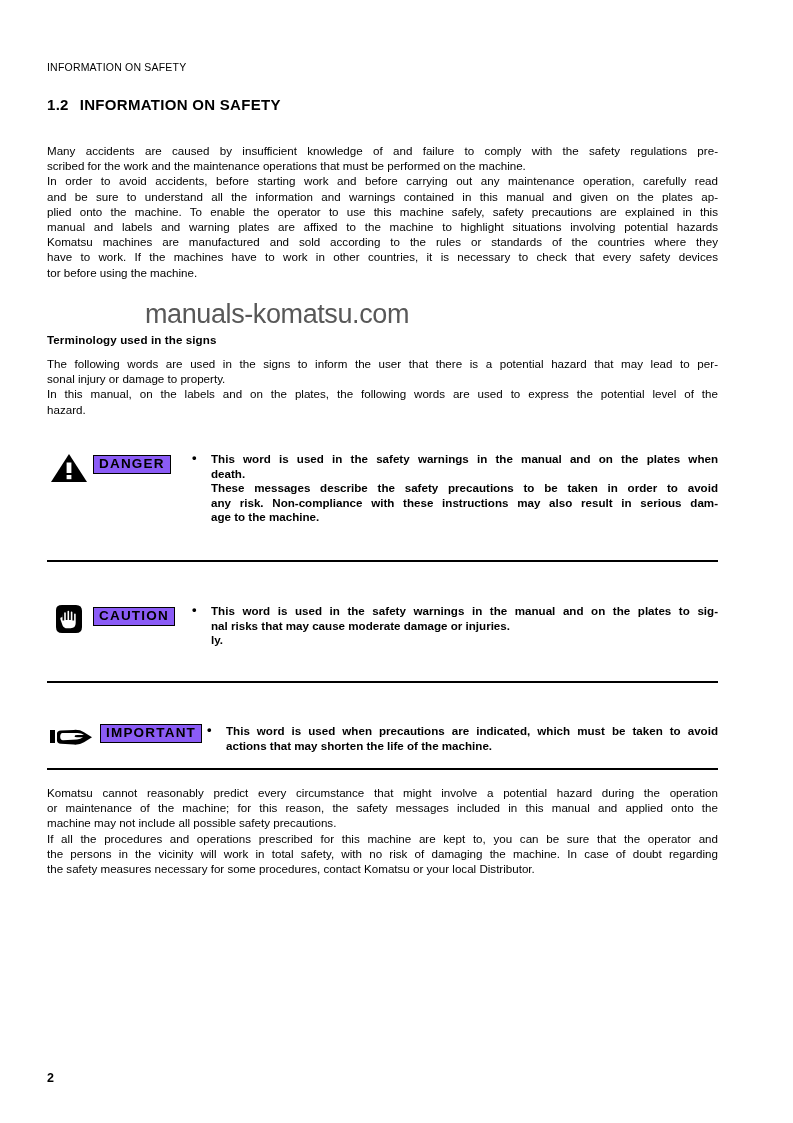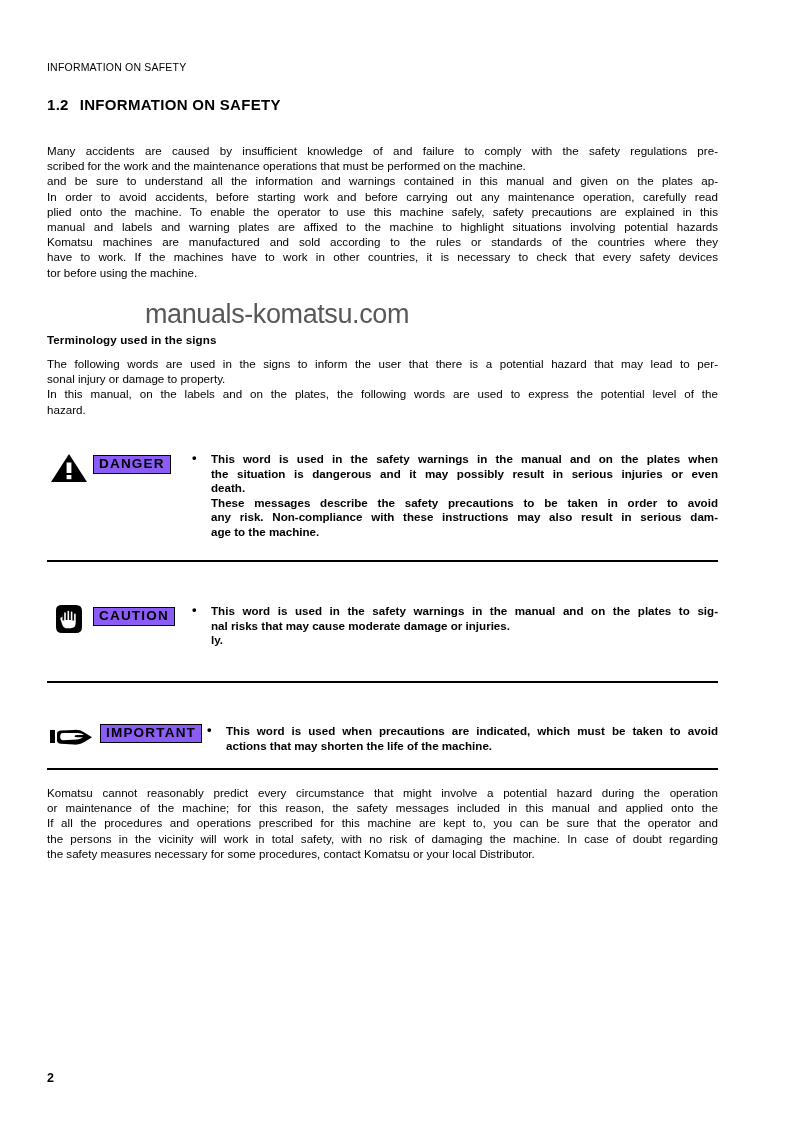--- a/index.html
+++ b/index.html
@@ -195,22 +195,22 @@
 
   <div class="running-header">INFORMATION ON SAFETY</div>
 
   <div class="chapter-title">
     <span class="num">1.2</span><span>INFORMATION ON SAFETY</span>
   </div>
 
   <div class="body-block" id="intro-block">
       <span class="jline">Many accidents are caused by insufficient knowledge of and failure to comply with the safety regulations pre-</span>
       <span class="jlast">scribed for the work and the maintenance operations that must be performed on the machine.</span>
+      <span class="jline">In order to avoid accidents, before starting work and before carrying out any maintenance operation, carefully read</span>
       <span class="jline">and be sure to understand all the information and warnings contained in this manual and given on the plates ap-</span>
-      <span class="jline">In order to avoid accidents, before starting work and before carrying out any maintenance operation, carefully read</span>
       <span class="jline">plied onto the machine. To enable the operator to use this machine safely, safety precautions are explained in this</span>
       <span class="jline">manual and labels and warning plates are affixed to the machine to highlight situations involving potential hazards</span>
       <span class="jline">Komatsu machines are manufactured and sold according to the rules or standards of the countries where they</span>
       <span class="jline">have to work. If the machines have to work in other countries, it is necessary to check that every safety devices</span>
       <span class="jlast">tor before using the machine.</span>
     </div>
 
   <div class="watermark">manuals-komatsu.com</div>
 
   <div id="terminology-heading">Terminology used in the signs</div>
@@ -229,21 +229,20 @@
         <rect x="16.6" y="9.5" width="4.8" height="10.5" fill="#ffffff"></rect>
         <rect x="16.6" y="22" width="4.8" height="4.2" fill="#ffffff"></rect>
       </svg>
       <div class="label-box" style="left:46px; top:3px;">DANGER</div>
     </div>
     <div class="signal-text-cell">
       <div class="bullet-wrap">
         <span class="bullet-dot">•</span>
         <div class="sig-body">
             <span class="sig-line">This word is used in the safety warnings in the manual and on the plates when</span>
-            <span class="sig-line">the situation is dangerous and it may possibly result in serious injuries or even</span>
             <span class="sig-line-last">death.</span>
             <span class="sig-line">These messages describe the safety precautions to be taken in order to avoid</span>
             <span class="sig-line">any risk. Non-compliance with these instructions may also result in serious dam-</span>
             <span class="sig-line-last">age to the machine.</span>
           </div>
       </div>
     </div>
   </div>
 
   <div class="rule" style="top:560px;"></div>
@@ -288,20 +287,21 @@
           </div>
       </div>
     </div>
   </div>
 
   <div class="rule" style="top:768px;"></div>
 
   <div class="body-block" id="closing-block">
       <span class="jline">Komatsu cannot reasonably predict every circumstance that might involve a potential hazard during the operation</span>
       <span class="jline">or maintenance of the machine; for this reason, the safety messages included in this manual and applied onto the</span>
+      <span class="jlast">machine may not include all possible safety precautions.</span>
       <span class="jline">If all the procedures and operations prescribed for this machine are kept to, you can be sure that the operator and</span>
       <span class="jline">the persons in the vicinity will work in total safety, with no risk of damaging the machine. In case of doubt regarding</span>
       <span class="jlast">the safety measures necessary for some procedures, contact Komatsu or your local Distributor.</span>
     </div>
 
   <div class="page-number">2</div>
 
 </div>
 
 </body></html>

